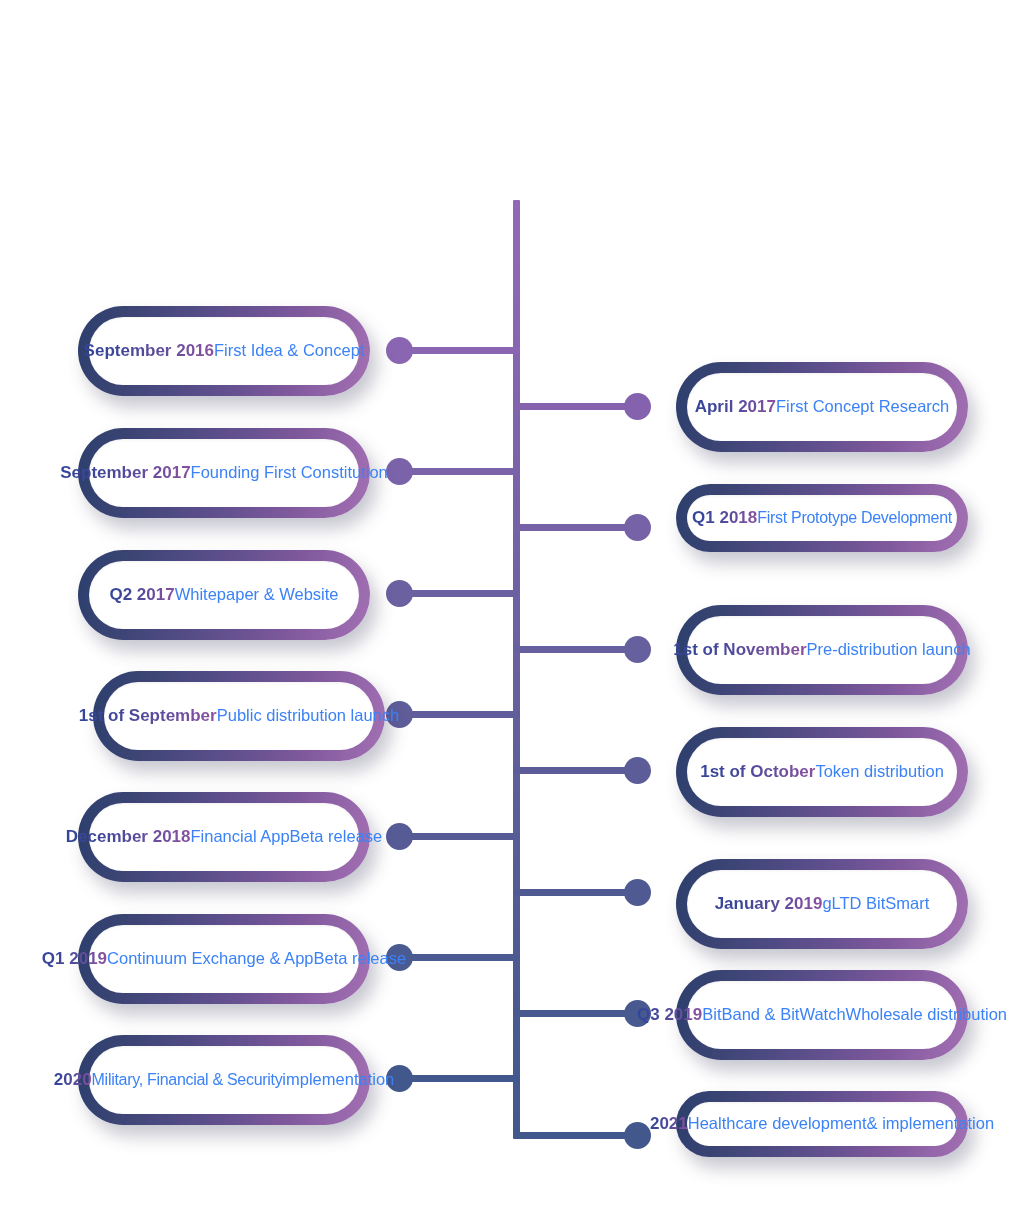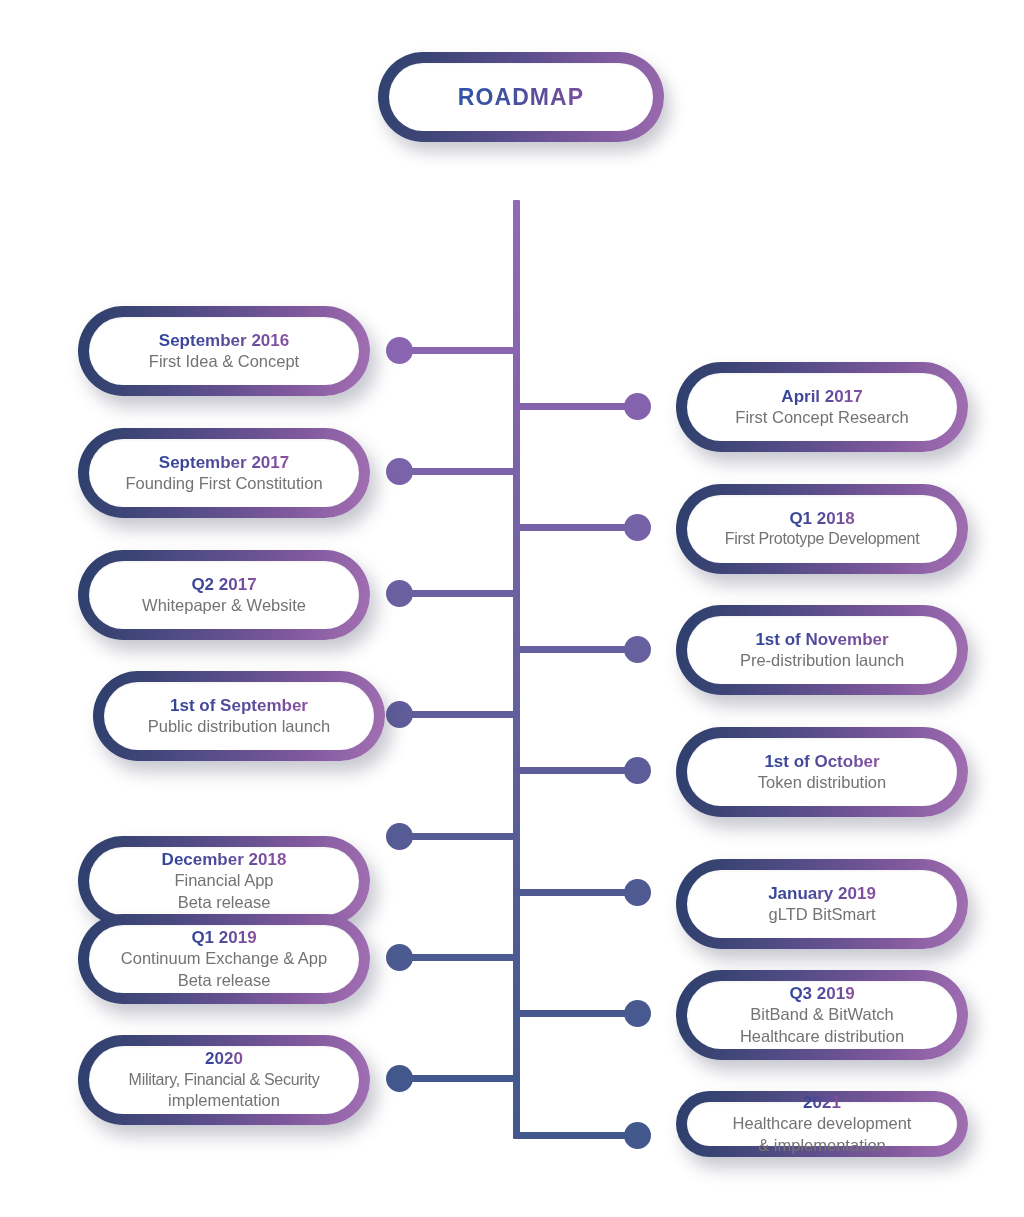--- a/index.html
+++ b/index.html
@@ -93,21 +93,21 @@
     padding: 11px;
     background: linear-gradient(100deg, #2c3f6d 0%, #3a4473 16%, #4d4a82 34%, #65518f 54%, #80599d 74%, #9a69ad 92%, #a271b3 100%);
     box-shadow: 7px 11px 17px rgba(70, 70, 100, 0.3);
   }
   .card-inner {
     width: 100%;
     height: 100%;
     border-radius: 52px;
     background: #ffffff;
     display: flex;
-    flex-direction: column;
+    flex-direction: row;
     align-items: center;
     justify-content: center;
     box-shadow: inset 0 1px 3px rgba(0,0,0,0.06);
     box-sizing: border-box;
     padding: 8px 14px;
   }
   .card-title {
     font-size: 17px;
     font-weight: bold;
     line-height: 1.25;
@@ -115,39 +115,34 @@
     -webkit-background-clip: text;
     background-clip: text;
     color: transparent;
     -webkit-text-fill-color: transparent;
     white-space: nowrap;
     text-align: center;
   }
   .card-desc {
     font-size: 16.5px;
     line-height: 1.3;
-    color: #737373;
+    color: #3b82f6;
     text-align: center;
     white-space: nowrap;
   }
   .card-desc.tight {
     font-size: 16px;
     letter-spacing: -0.3px;
   }
 </style>
 </head>
 <body>
 
 <div id="roadmap">
 
-  <div class="header-pill">
-    <div class="header-pill-inner">
-      <span class="header-title">ROADMAP</span>
-    </div>
-  </div>
 
   <div class="spine"></div>
 
   <div id="timeline-layer">
       <div class="connector" style="top: 347px; left: 399px; width: 121px; background: rgb(138, 102, 178);"></div>
       <div class="dot" style="top: 337px; left: 385.5px; background: rgb(138, 102, 178);"></div>
       <div class="card" style="top: 306px; left: 78px; width: 292px; height: 90px;">
         <div class="card-inner">
           <div class="card-title">September 2016</div>
           <div class="card-desc">First Idea &amp; Concept</div>
@@ -172,21 +167,21 @@
       <div class="connector" style="top: 711px; left: 399px; width: 121px; background: rgb(95, 93, 154);"></div>
       <div class="dot" style="top: 701px; left: 385.5px; background: rgb(95, 93, 154);"></div>
       <div class="card" style="top: 671px; left: 93px; width: 292px; height: 90px;">
         <div class="card-inner">
           <div class="card-title">1st of September</div>
           <div class="card-desc">Public distribution launch</div>
         </div>
       </div>
       <div class="connector" style="top: 833px; left: 399px; width: 121px; background: rgb(86, 91, 149);"></div>
       <div class="dot" style="top: 823px; left: 385.5px; background: rgb(86, 91, 149);"></div>
-      <div class="card" style="top: 792px; left: 78px; width: 292px; height: 90px; margin-top: 44px;">
+      <div class="card" style="top: 792px; left: 78px; width: 292px; height: 90px;">
         <div class="card-inner">
           <div class="card-title">December 2018</div>
           <div class="card-desc">Financial App</div>
           <div class="card-desc">Beta release</div>
         </div>
       </div>
       <div class="connector" style="top: 954px; left: 399px; width: 121px; background: rgb(75, 90, 144);"></div>
       <div class="dot" style="top: 944px; left: 385.5px; background: rgb(75, 90, 144);"></div>
       <div class="card" style="top: 914px; left: 78px; width: 292px; height: 90px;">
         <div class="card-inner">
@@ -207,21 +202,21 @@
       <div class="connector" style="top: 403px; left: 513px; width: 124px; background: rgb(132, 98, 173);"></div>
       <div class="dot" style="top: 393px; left: 623.5px; background: rgb(132, 98, 173);"></div>
       <div class="card" style="top: 362px; left: 676px; width: 292px; height: 90px;">
         <div class="card-inner">
           <div class="card-title">April 2017</div>
           <div class="card-desc">First Concept Research</div>
         </div>
       </div>
       <div class="connector" style="top: 524px; left: 513px; width: 124px; background: rgb(117, 98, 167);"></div>
       <div class="dot" style="top: 514px; left: 623.5px; background: rgb(117, 98, 167);"></div>
-      <div class="card" style="top: 484px; left: 676px; width: 292px; height: 90px;">
+      <div class="card" style="top: 484px; left: 676px; width: 292px; height: 68px;">
         <div class="card-inner">
           <div class="card-title">Q1 2018</div>
           <div class="card-desc tight">First Prototype Development</div>
         </div>
       </div>
       <div class="connector" style="top: 646px; left: 513px; width: 124px; background: rgb(102, 96, 158);"></div>
       <div class="dot" style="top: 636px; left: 623.5px; background: rgb(102, 96, 158);"></div>
       <div class="card" style="top: 605px; left: 676px; width: 292px; height: 90px;">
         <div class="card-inner">
           <div class="card-title">1st of November</div>
@@ -243,21 +238,21 @@
           <div class="card-title">January 2019</div>
           <div class="card-desc">gLTD BitSmart</div>
         </div>
       </div>
       <div class="connector" style="top: 1010px; left: 513px; width: 124px; background: rgb(71, 89, 142);"></div>
       <div class="dot" style="top: 1000px; left: 623.5px; background: rgb(71, 89, 142);"></div>
       <div class="card" style="top: 970px; left: 676px; width: 292px; height: 90px;">
         <div class="card-inner">
           <div class="card-title">Q3 2019</div>
           <div class="card-desc">BitBand &amp; BitWatch</div>
-          <div class="card-desc">Healthcare distribution</div>
+          <div class="card-desc">Wholesale distribution</div>
         </div>
       </div>
       <div class="connector" style="top: 1132px; left: 513px; width: 124px; background: rgb(66, 88, 140);"></div>
       <div class="dot" style="top: 1122px; left: 623.5px; background: rgb(66, 88, 140);"></div>
       <div class="card" style="top: 1091px; left: 676px; width: 292px; height: 66px;">
         <div class="card-inner">
           <div class="card-title">2021</div>
           <div class="card-desc">Healthcare development</div>
           <div class="card-desc">&amp; implementation</div>
         </div>

